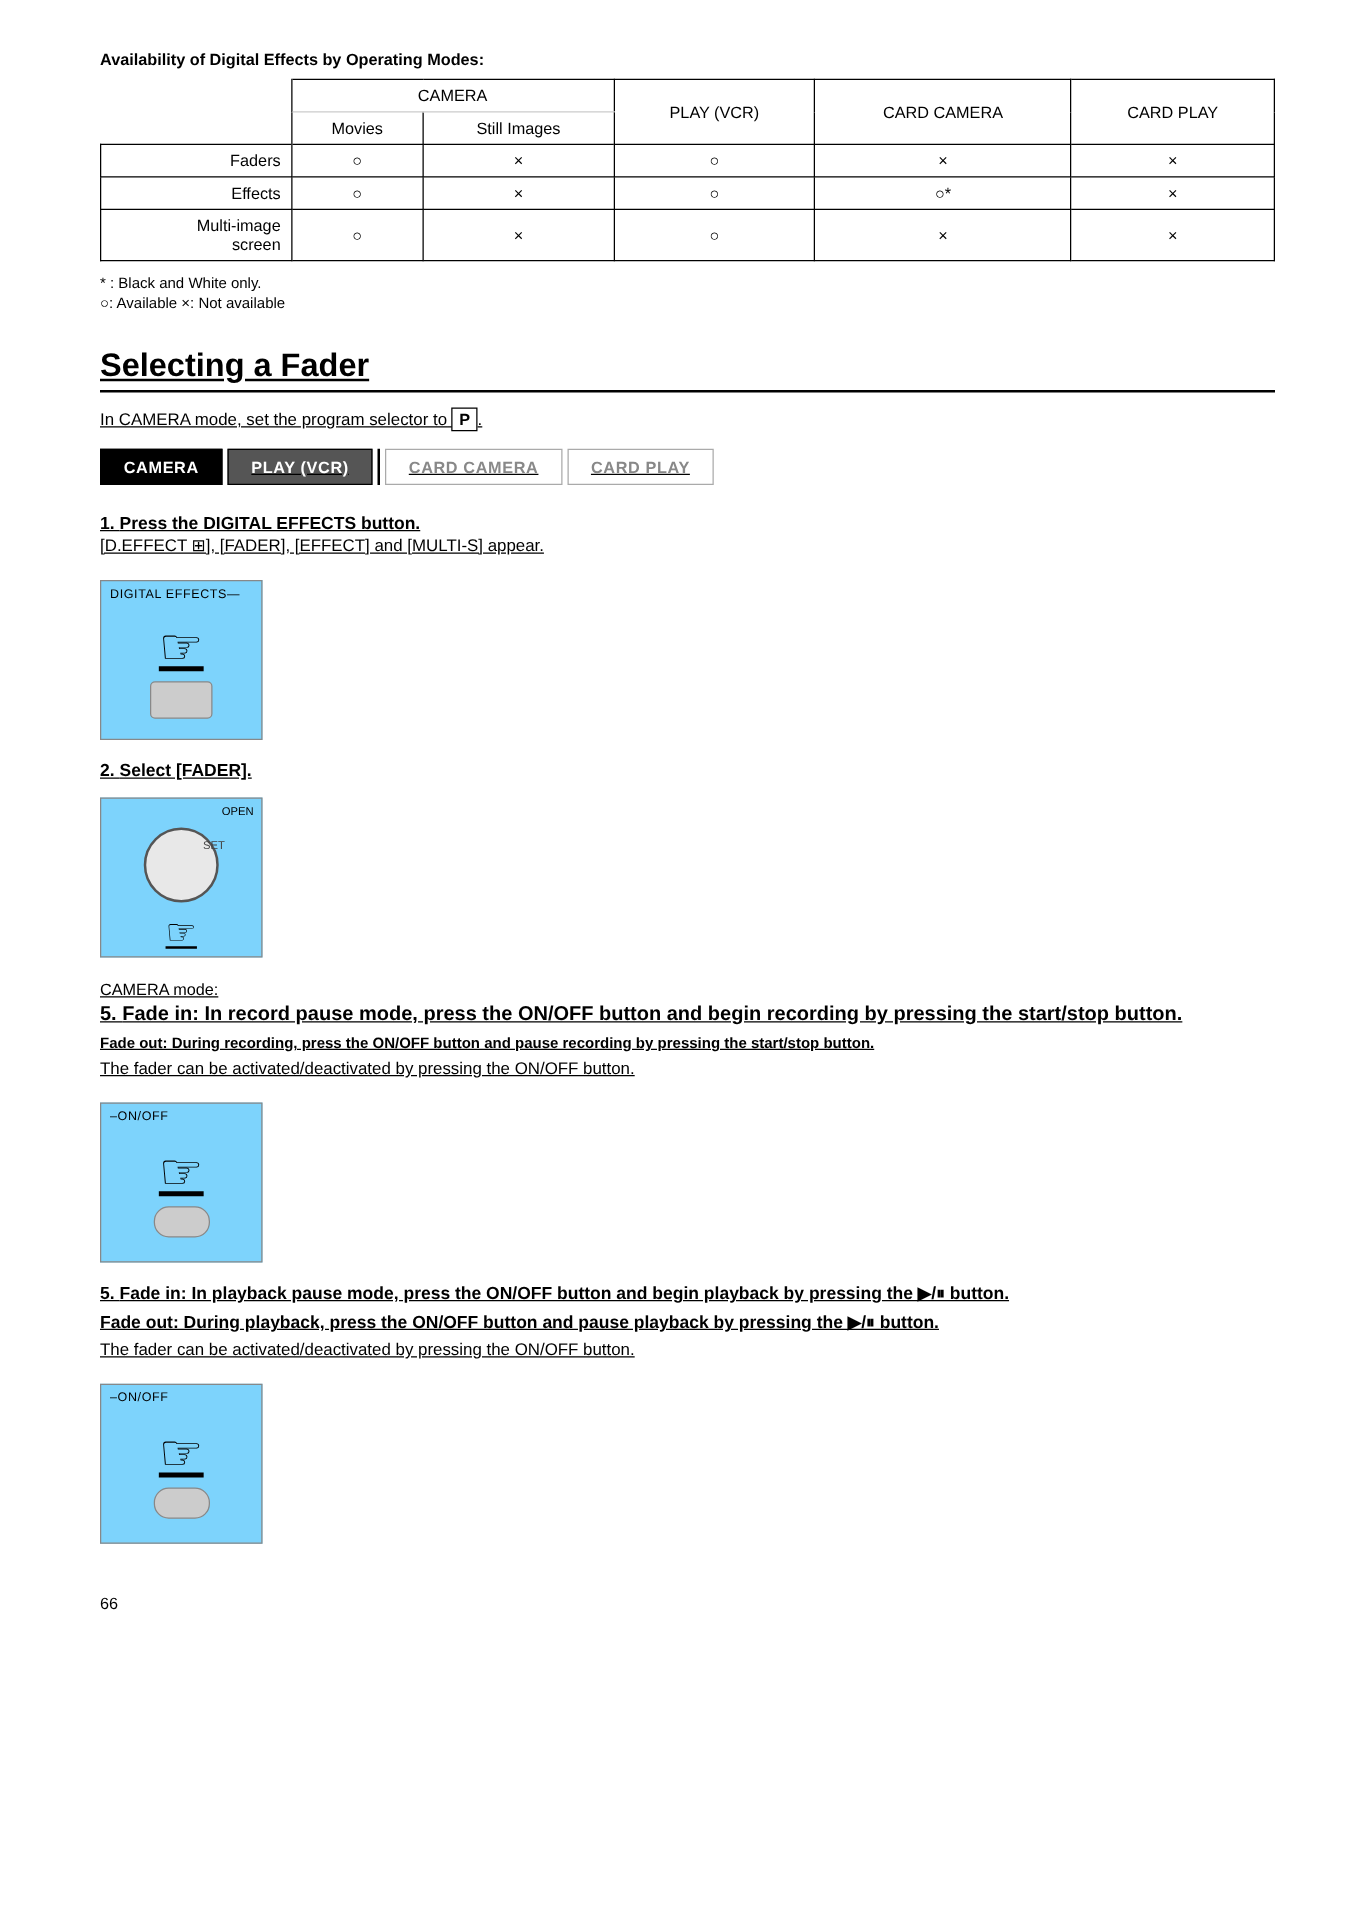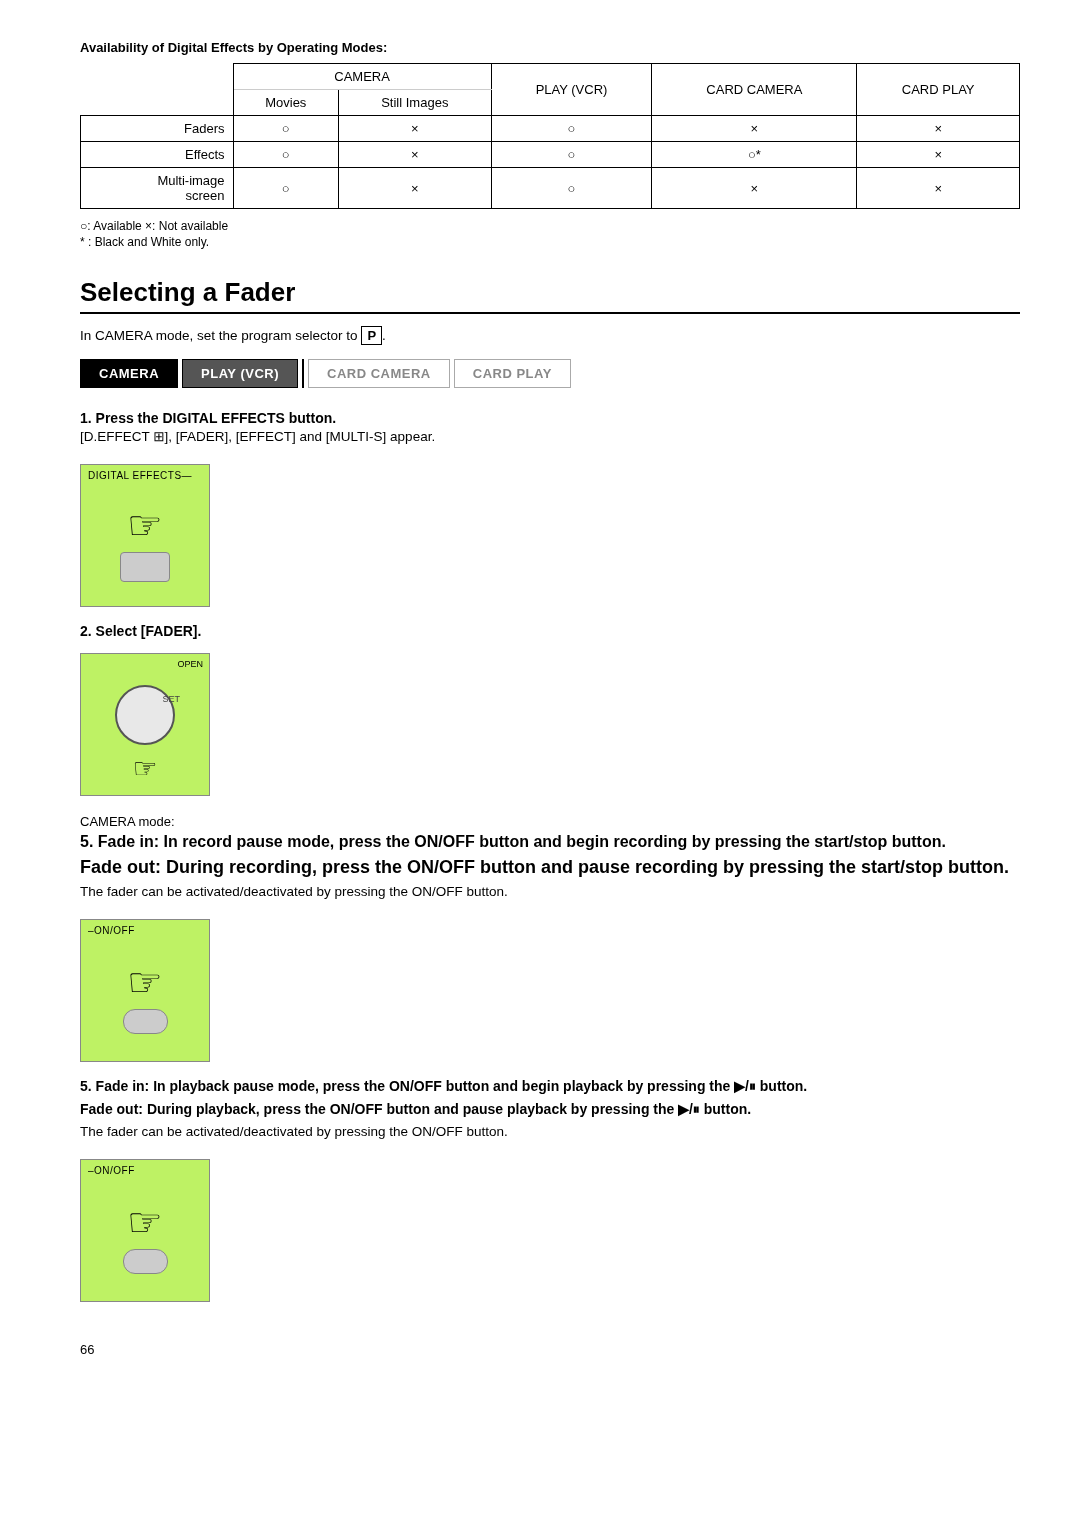--- a/index.html
+++ b/index.html
@@ -49,20 +49,21 @@
     .legend {
       font-size: 12px;
       margin-top: 4px;
       margin-bottom: 4px;
     }
     .legend p { margin-bottom: 2px; }
 
     
     .section-fader {
       margin-top: 28px;
+      text-decoration: underline;
     }
     .fader-title {
       font-size: 26px;
       font-weight: bold;
       border-bottom: 2px solid #000;
       padding-bottom: 4px;
       margin-bottom: 12px;
     }
     .intro-text {
       font-size: 13.5px;
@@ -119,27 +120,27 @@
     }
     .step-sub {
       font-size: 13.5px;
       margin-top: 2px;
       margin-left: 0;
     }
 
     
     .img-box {
       width: 130px;
-      height: 143px;
+      height: 128px;
       border: 1px solid #888;
       display: flex;
       flex-direction: column;
       align-items: center;
       justify-content: center;
-      background: #bef264;
+      background: #7dd3fc;
       position: relative;
       margin-bottom: 10px;
     }
     .img-label {
       font-size: 10px;
       position: absolute;
       top: 5px;
       left: 7px;
       letter-spacing: 0.5px;
     }
@@ -222,22 +223,22 @@
         <td>○</td>
         <td>×</td>
         <td>○</td>
         <td>×</td>
         <td>×</td>
       </tr>
     </tbody>
   </table>
 
   <div class="legend">
+    <p>* : Black and White only.</p>
     <p>○: Available  ×: Not available</p>
-    <p>* : Black and White only.</p>
   </div>
 </div>
 
 <div class="section-fader">
   <h2 class="fader-title">Selecting a Fader</h2>
 
   <p class="intro-text">
     <span>In CAMERA mode, set the program selector to</span>
     <span class="prog-box">P</span>.
   </p>
@@ -290,21 +291,21 @@
   </div>
 
   <p class="mode-label">CAMERA mode:</p>
 
   <div class="step5-block">
     <div class="step5-text">
       <p style="font-size:16px;">
         <strong>5. </strong>
         <strong>Fade in: In record pause mode, press the ON/OFF button and begin recording by pressing the start/stop button.</strong>
       </p>
-      <p style="font-size:18px;font-weight:bold;margin-top:6px;">Fade out: During recording, press the ON/OFF button and pause recording by pressing the start/stop button.</p>
+      <p style="font-size:12px;font-weight:bold;margin-top:6px;">Fade out: During recording, press the ON/OFF button and pause recording by pressing the start/stop button.</p>
       <p class="step-sub" style="margin-top:6px;">The fader can be activated/deactivated by pressing the ON/OFF button.</p>
     </div>
     <div class="step5-img">
       <div class="img-box">
         <span class="img-label">–ON/OFF</span>
         <div class="hand-icon">☞</div>
         <div style="width:45px;height:25px;background:#ccc;border:1px solid #888;border-radius:12px;margin-top:4px;"></div>
       </div>
     </div>
   </div>

